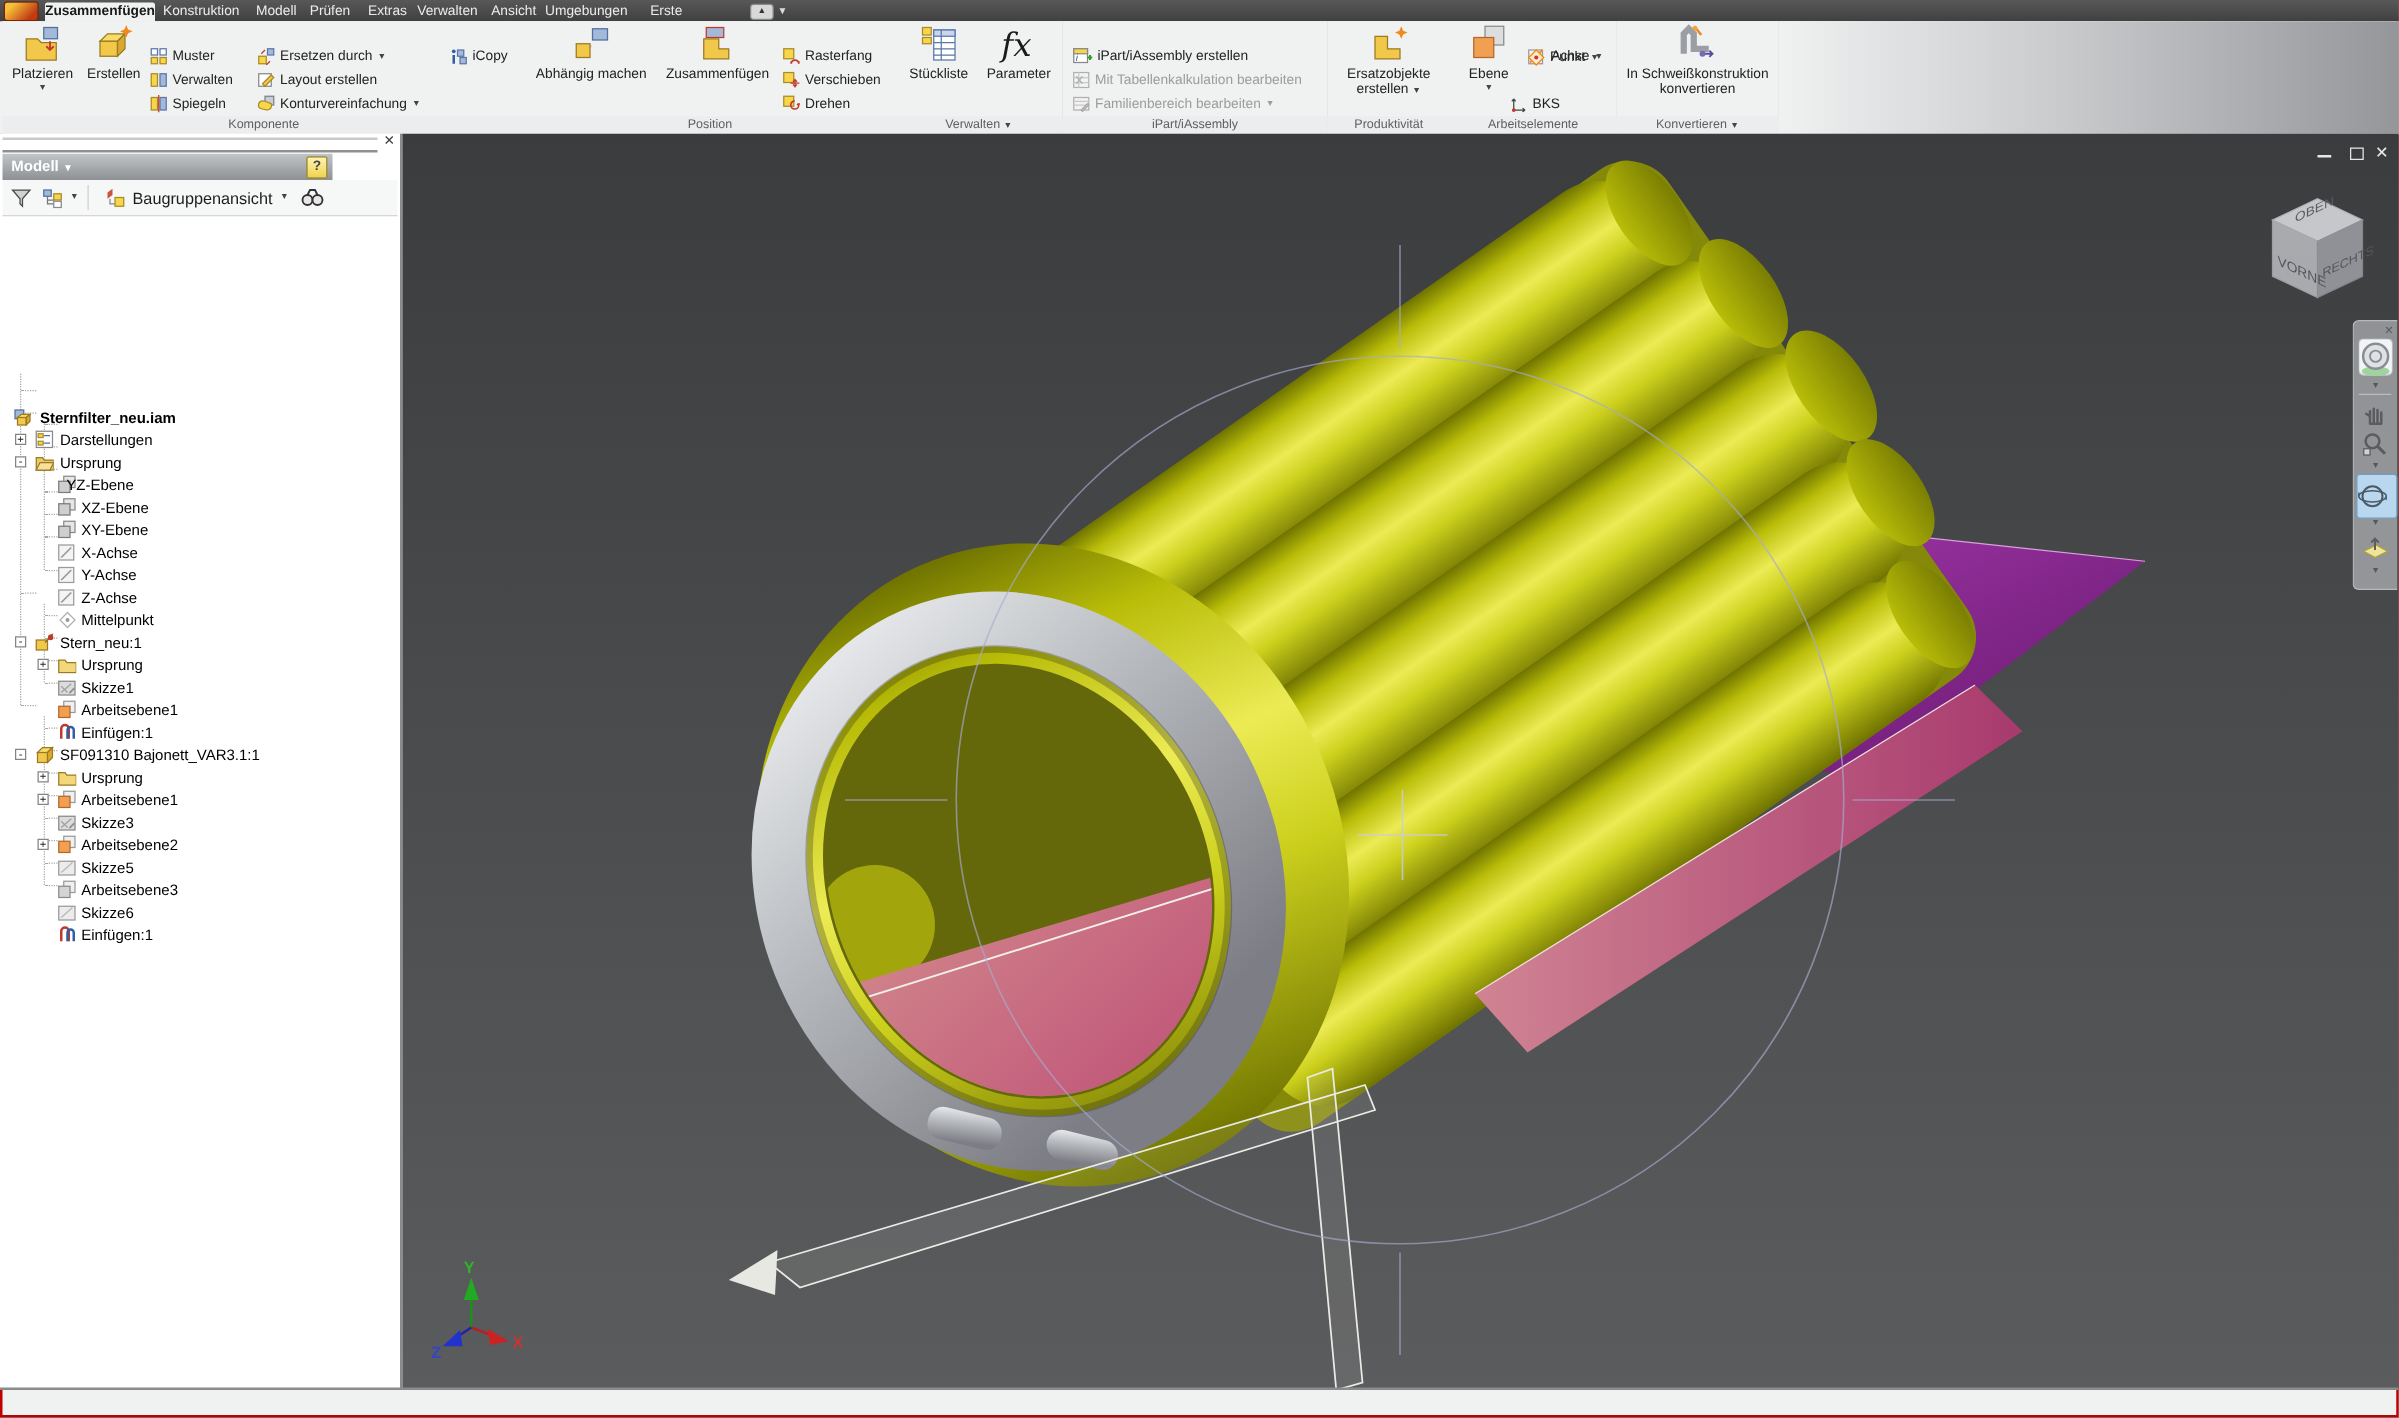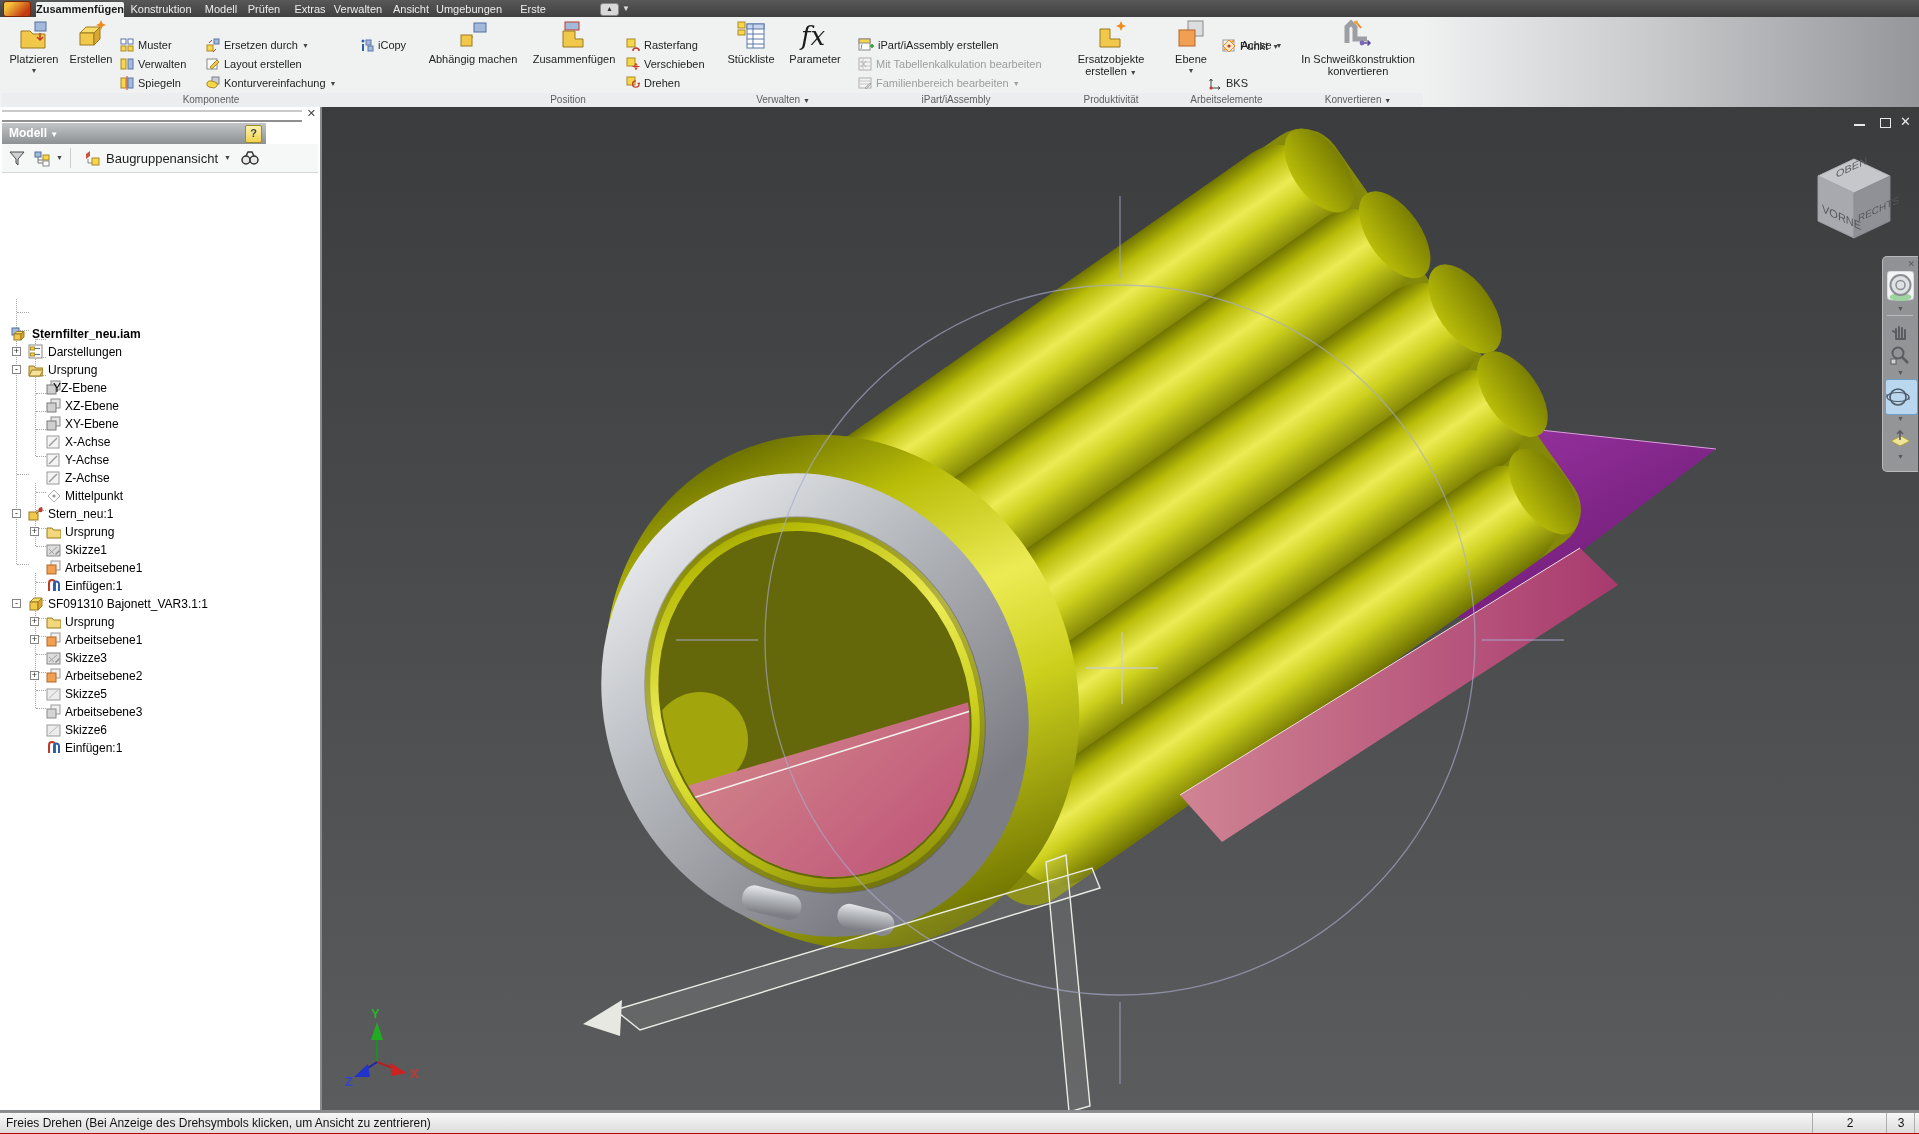--- a/index.html
+++ b/index.html
@@ -713,20 +713,14 @@
     <div class="a vdar" style="left:0;right:0;top:158px;text-align:center">▼</div>
     <svg class="a" style="left:6px;top:170px" width="23" height="22">
       <polygon points="2,14 12,9 21,14 11,19" fill="#f0e39a" stroke="#b0a03a"></polygon>
       <path d="M11,13 V4 m-3,3 l3,-3 3,3" stroke="#5a5c62" stroke-width="1.6" fill="none"></path>
     </svg>
     <div class="a vdar" style="left:0;right:0;top:196px;text-align:center">▼</div>
   </div>
 
   <div class="a" style="left:0;top:1110px;width:1919px;height:2px;background:#8a8b8c"></div>
 
-  <div class="statusbar">
-    <span class="a" style="left:6px;top:3px">Freies Drehen (Bei Anzeige des Drehsymbols klicken, um Ansicht zu zentrieren)</span>
-    <div class="scell" style="left:1812px;width:74px"><span>2</span></div>
-    <div class="scell" style="left:1886px;width:28px"><span>3</span></div>
-    <div class="scell" style="left:1914px;width:4px"></div>
-  </div>
 
 </div>
 
 </body></html>

